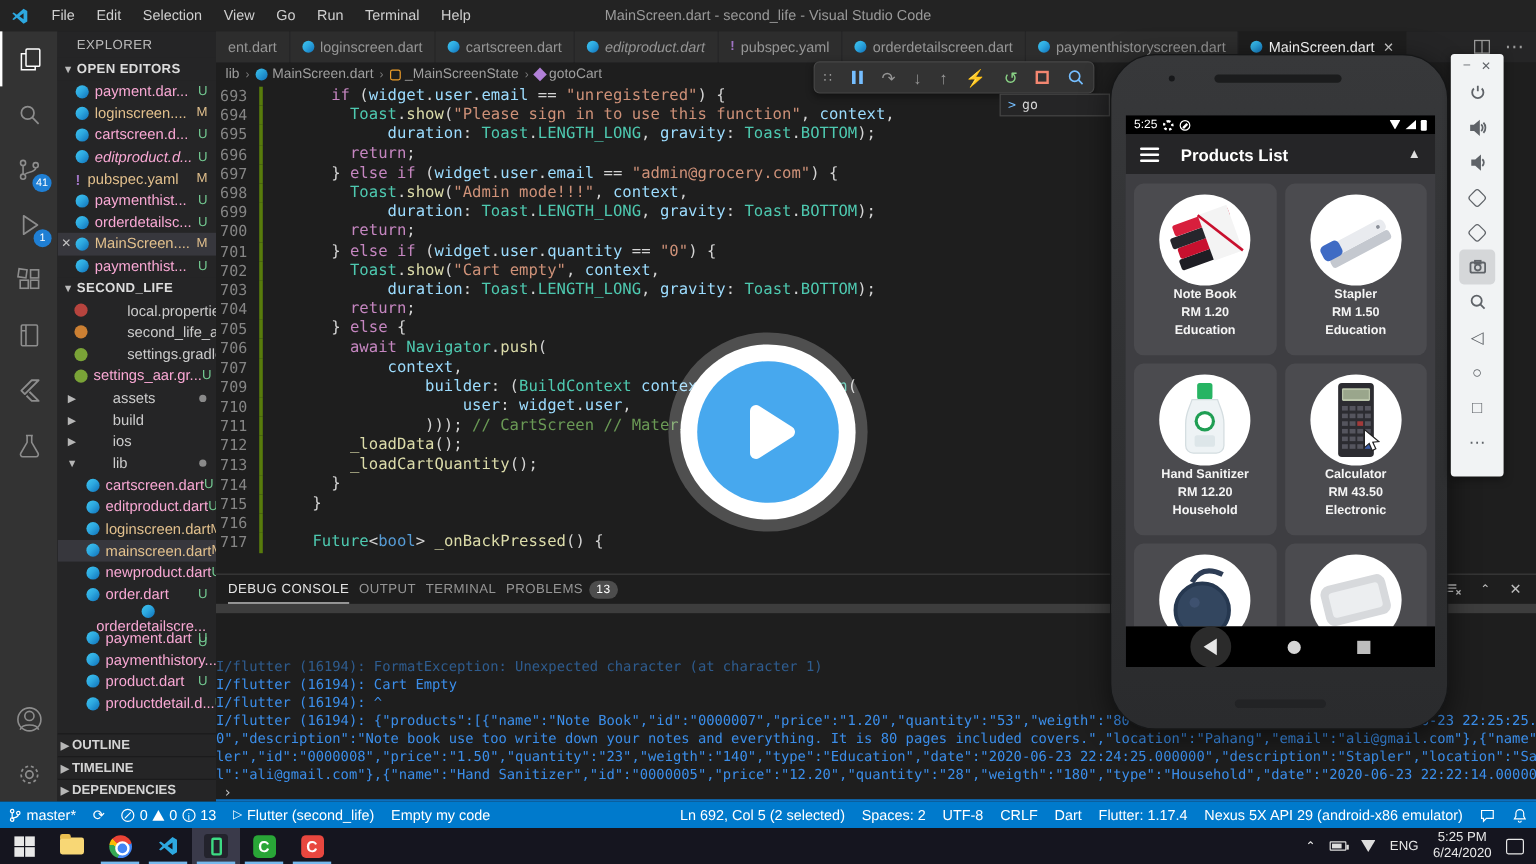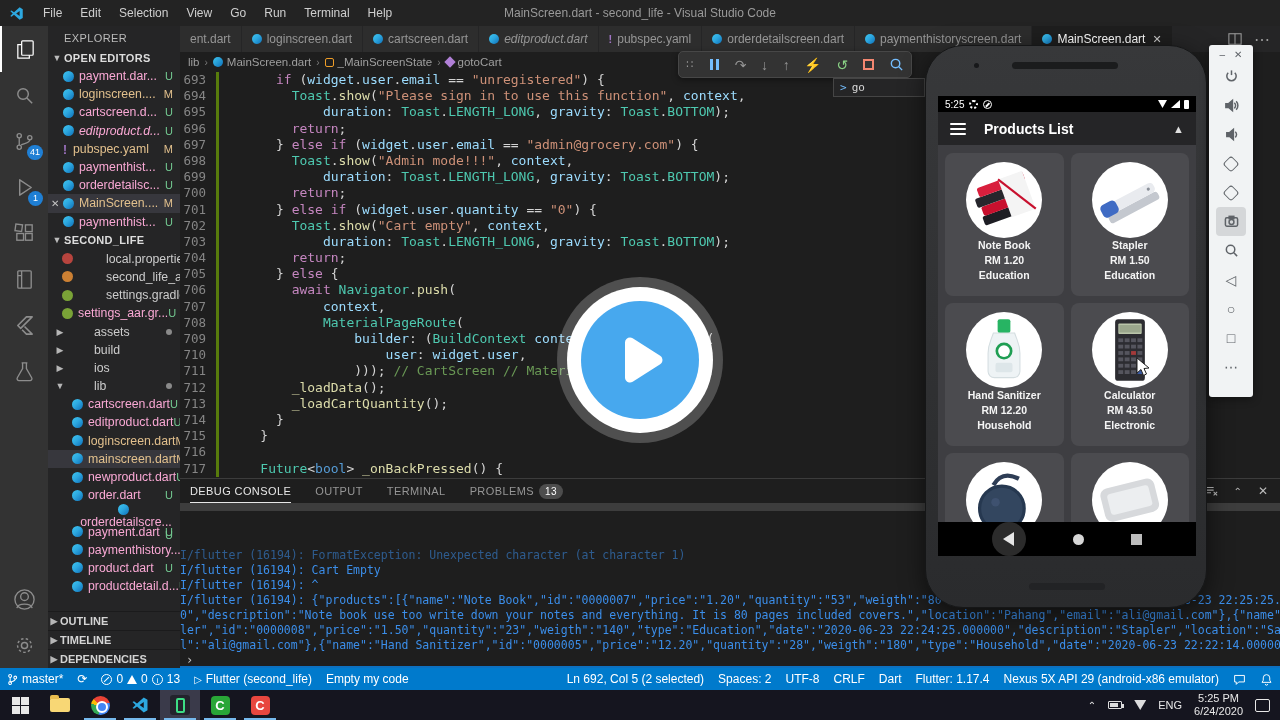--- a/index.html
+++ b/index.html
@@ -534,35 +534,34 @@
         <div class="cl-row"><span class="cl-no">698</span><span class="cl-bar"></span><span><span class="tk-p">        </span><span class="tk-c">Toast</span><span class="tk-p">.</span><span class="tk-f">show</span><span class="tk-p">(</span><span class="tk-s">"Admin mode!!!"</span><span class="tk-p">, </span><span class="tk-v">context</span><span class="tk-p">,</span></span></div>
         <div class="cl-row"><span class="cl-no">699</span><span class="cl-bar"></span><span><span class="tk-p">            </span><span class="tk-v">duration</span><span class="tk-p">: </span><span class="tk-c">Toast</span><span class="tk-p">.</span><span class="tk-c">LENGTH_LONG</span><span class="tk-p">, </span><span class="tk-v">gravity</span><span class="tk-p">: </span><span class="tk-c">Toast</span><span class="tk-p">.</span><span class="tk-c">BOTTOM</span><span class="tk-p">);</span></span></div>
         <div class="cl-row"><span class="cl-no">700</span><span class="cl-bar"></span><span><span class="tk-p">        </span><span class="tk-k">return</span><span class="tk-p">;</span></span></div>
         <div class="cl-row"><span class="cl-no">701</span><span class="cl-bar"></span><span><span class="tk-p">      } </span><span class="tk-k">else</span><span class="tk-p"> </span><span class="tk-k">if</span><span class="tk-p"> (</span><span class="tk-v">widget</span><span class="tk-p">.</span><span class="tk-v">user</span><span class="tk-p">.</span><span class="tk-v">quantity</span><span class="tk-p"> == </span><span class="tk-s">"0"</span><span class="tk-p">) {</span></span></div>
         <div class="cl-row"><span class="cl-no">702</span><span class="cl-bar"></span><span><span class="tk-p">        </span><span class="tk-c">Toast</span><span class="tk-p">.</span><span class="tk-f">show</span><span class="tk-p">(</span><span class="tk-s">"Cart empty"</span><span class="tk-p">, </span><span class="tk-v">context</span><span class="tk-p">,</span></span></div>
         <div class="cl-row"><span class="cl-no">703</span><span class="cl-bar"></span><span><span class="tk-p">            </span><span class="tk-v">duration</span><span class="tk-p">: </span><span class="tk-c">Toast</span><span class="tk-p">.</span><span class="tk-c">LENGTH_LONG</span><span class="tk-p">, </span><span class="tk-v">gravity</span><span class="tk-p">: </span><span class="tk-c">Toast</span><span class="tk-p">.</span><span class="tk-c">BOTTOM</span><span class="tk-p">);</span></span></div>
         <div class="cl-row"><span class="cl-no">704</span><span class="cl-bar"></span><span><span class="tk-p">        </span><span class="tk-k">return</span><span class="tk-p">;</span></span></div>
         <div class="cl-row"><span class="cl-no">705</span><span class="cl-bar"></span><span><span class="tk-p">      } </span><span class="tk-k">else</span><span class="tk-p"> {</span></span></div>
         <div class="cl-row"><span class="cl-no">706</span><span class="cl-bar"></span><span><span class="tk-p">        </span><span class="tk-k">await</span><span class="tk-p"> </span><span class="tk-c">Navigator</span><span class="tk-p">.</span><span class="tk-f">push</span><span class="tk-p">(</span></span></div>
         <div class="cl-row"><span class="cl-no">707</span><span class="cl-bar"></span><span><span class="tk-p">            </span><span class="tk-v">context</span><span class="tk-p">,</span></span></div>
-        <div class="cl-row"><span class="cl-no">708</span><span class="cl-bar"></span><span><span class="tk-p">            </span><span class="tk-c">MaterialPageRoute</span><span class="tk-p">(</span></span></div>
         <div class="cl-row"><span class="cl-no">709</span><span class="cl-bar"></span><span><span class="tk-p">                </span><span class="tk-v">builder</span><span class="tk-p">: (</span><span class="tk-c">BuildContext</span><span class="tk-p"> </span><span class="tk-v">context</span><span class="tk-p">) =&gt; </span><span class="tk-c">CartScreen</span><span class="tk-p">(</span></span></div>
         <div class="cl-row"><span class="cl-no">710</span><span class="cl-bar"></span><span><span class="tk-p">                    </span><span class="tk-v">user</span><span class="tk-p">: </span><span class="tk-v">widget</span><span class="tk-p">.</span><span class="tk-v">user</span><span class="tk-p">,</span></span></div>
         <div class="cl-row"><span class="cl-no">711</span><span class="cl-bar"></span><span><span class="tk-p">                ))); </span><span class="tk-m">// CartScreen // MaterialPageRoute</span></span></div>
         <div class="cl-row"><span class="cl-no">712</span><span class="cl-bar"></span><span><span class="tk-p">        </span><span class="tk-f">_loadData</span><span class="tk-p">();</span></span></div>
         <div class="cl-row"><span class="cl-no">713</span><span class="cl-bar"></span><span><span class="tk-p">        </span><span class="tk-f">_loadCartQuantity</span><span class="tk-p">();</span></span></div>
         <div class="cl-row"><span class="cl-no">714</span><span class="cl-bar"></span><span><span class="tk-p">      }</span></span></div>
         <div class="cl-row"><span class="cl-no">715</span><span class="cl-bar"></span><span><span class="tk-p">    }</span></span></div>
         <div class="cl-row"><span class="cl-no">716</span><span class="cl-bar"></span><span></span></div>
         <div class="cl-row"><span class="cl-no">717</span><span class="cl-bar"></span><span><span class="tk-p">    </span><span class="tk-c">Future</span><span class="tk-p">&lt;</span><span class="tk-b">bool</span><span class="tk-p">&gt; </span><span class="tk-f">_onBackPressed</span><span class="tk-p">() {</span></span></div>
       </div>
 
   <div id="panel">
     <div id="panel-tabs">
-      <div id="ptabs-holder" style="display:flex; gap:24px;">
+      <div id="ptabs-holder" style="display:flex; gap:8px;">
             <div class="p-tab active">
               <span>DEBUG CONSOLE</span>
             </div>
             <div class="p-tab">
               <span>OUTPUT</span>
             </div>
             <div class="p-tab">
               <span>TERMINAL</span>
             </div>
             <div class="p-tab">

